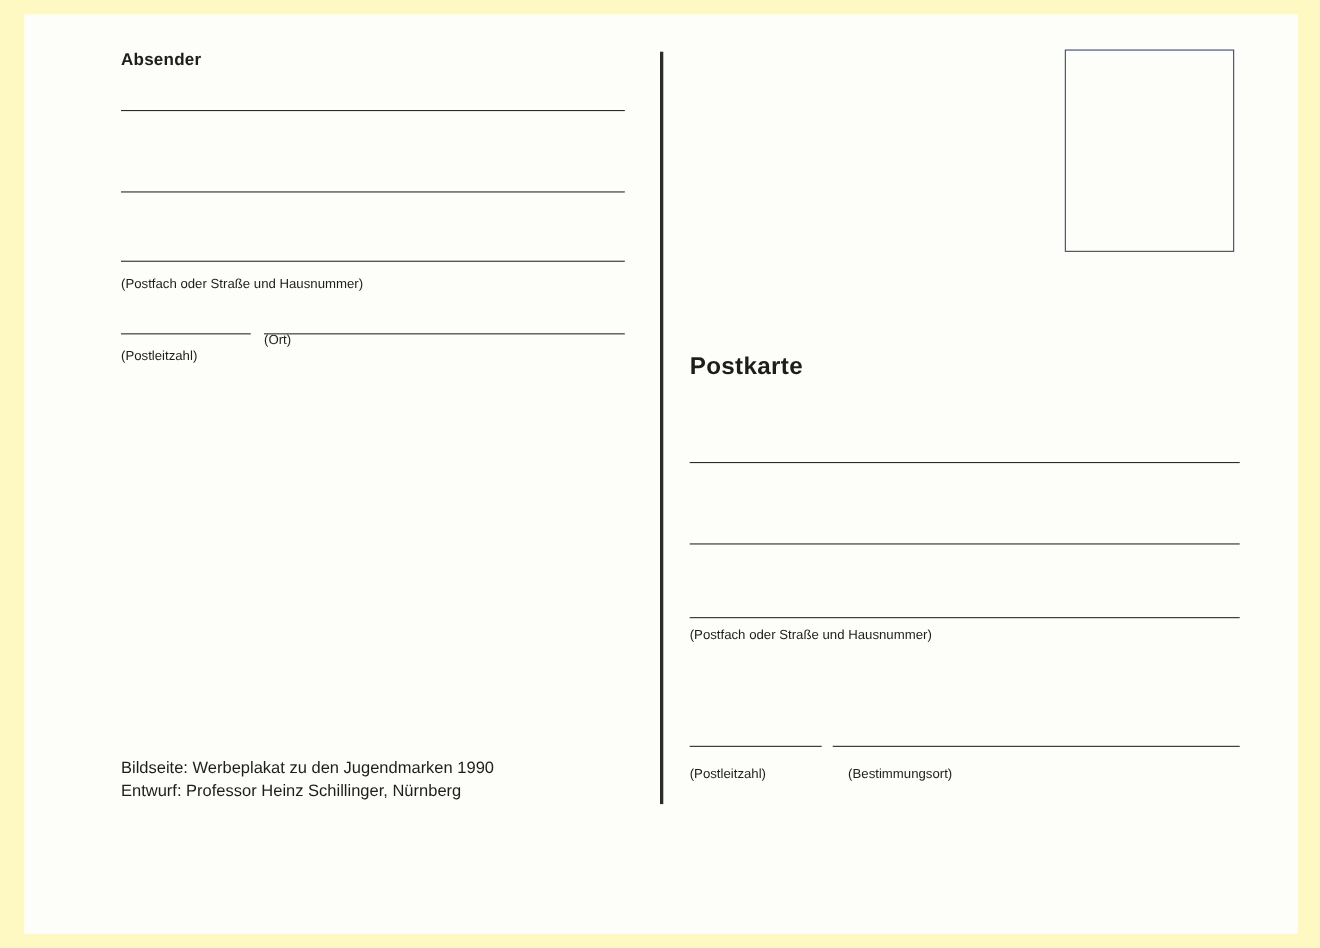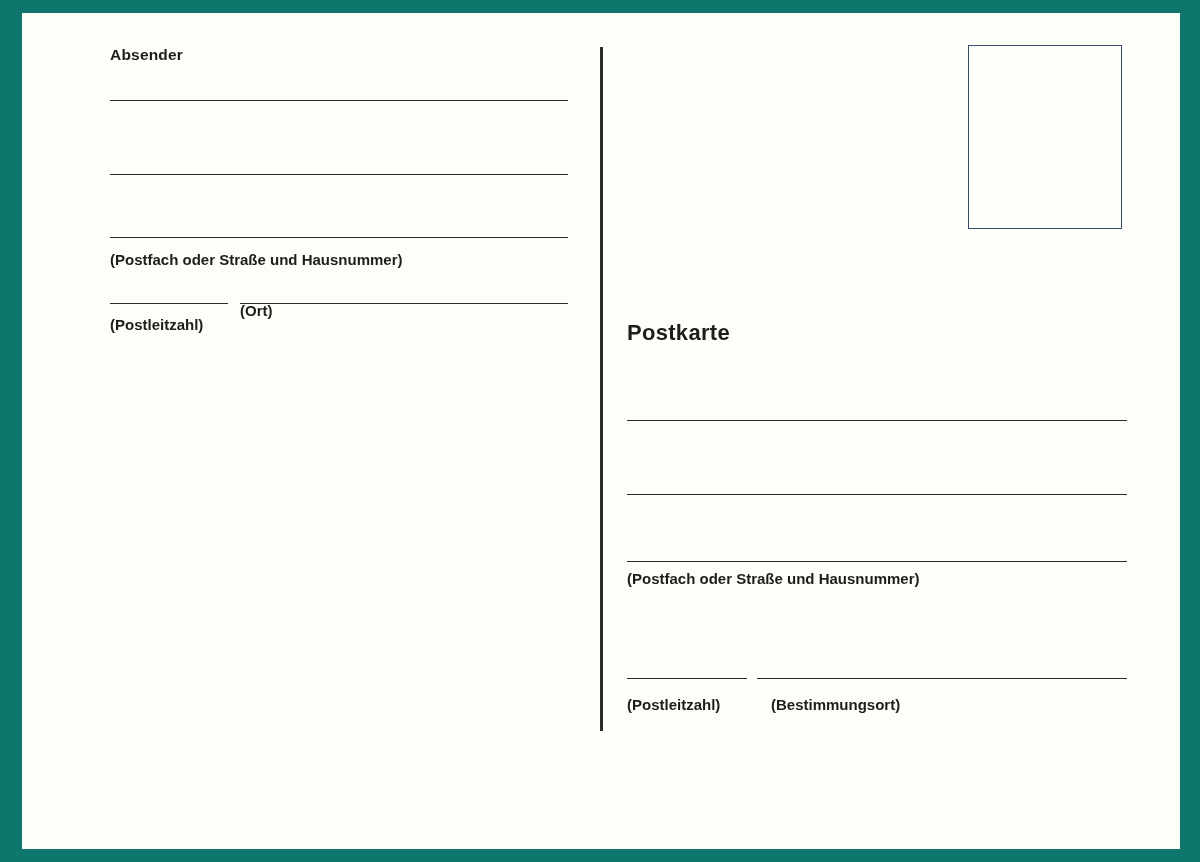--- a/index.html
+++ b/index.html
@@ -13,21 +13,21 @@
     overflow: hidden;
     font-family: "Liberation Sans", sans-serif;
   }
 
   .postcard-frame {
     position: absolute;
     left: 0;
     top: 0;
     width: 1200px;
     height: 862px;
-    background: #0f766e;
+    background: #fef9c3;
   }
 
   .postcard {
     position: absolute;
     left: 22px;
     top: 13px;
     width: 1158px;
     height: 836px;
     background: #fdfdfa;
   }
@@ -54,24 +54,23 @@
   }
 
   .rule {
     position: absolute;
     height: 0;
     border-top: 1.6px solid #2b2b28;
   }
 
   .caption {
     position: absolute;
-    font-size: 15px;
+    font-size: 12px;
     color: #1d1d1b;
     white-space: nowrap;
-    font-weight: bold;
   }
 
   
   .s-rule-1 { left: 88px; top: 87px;  width: 458px; }
   .s-rule-2 { left: 88px; top: 161px; width: 458px; }
   .s-rule-3 { left: 88px; top: 224px; width: 458px; }
   .s-rule-4 { left: 88px; top: 290px; width: 118px; }
   .s-rule-5 { left: 218px; top: 290px; width: 328px; }
 
   .s-cap-street { left: 88px; top: 238px; }
@@ -135,20 +134,24 @@
     <div class="rule s-rule-3"></div>
 
     <div class="caption s-cap-street">(Postfach oder Straße und Hausnummer)</div>
 
     <div class="rule s-rule-4"></div>
     <div class="rule s-rule-5"></div>
 
     <div class="caption s-cap-plz">(Postleitzahl)</div>
     <div class="caption s-cap-ort">(Ort)</div>
 
+    <div class="credits">
+      <div>Bildseite: Werbeplakat zu den Jugendmarken 1990</div>
+      <div>Entwurf: Professor Heinz Schillinger, Nürnberg</div>
+    </div>
 
     <div class="stamp-box"></div>
 
     <div class="postkarte-title">Postkarte</div>
 
     <div class="rule a-rule-1"></div>
     <div class="rule a-rule-2"></div>
     <div class="rule a-rule-3"></div>
 
     <div class="caption a-cap-street">(Postfach oder Straße und Hausnummer)</div>

